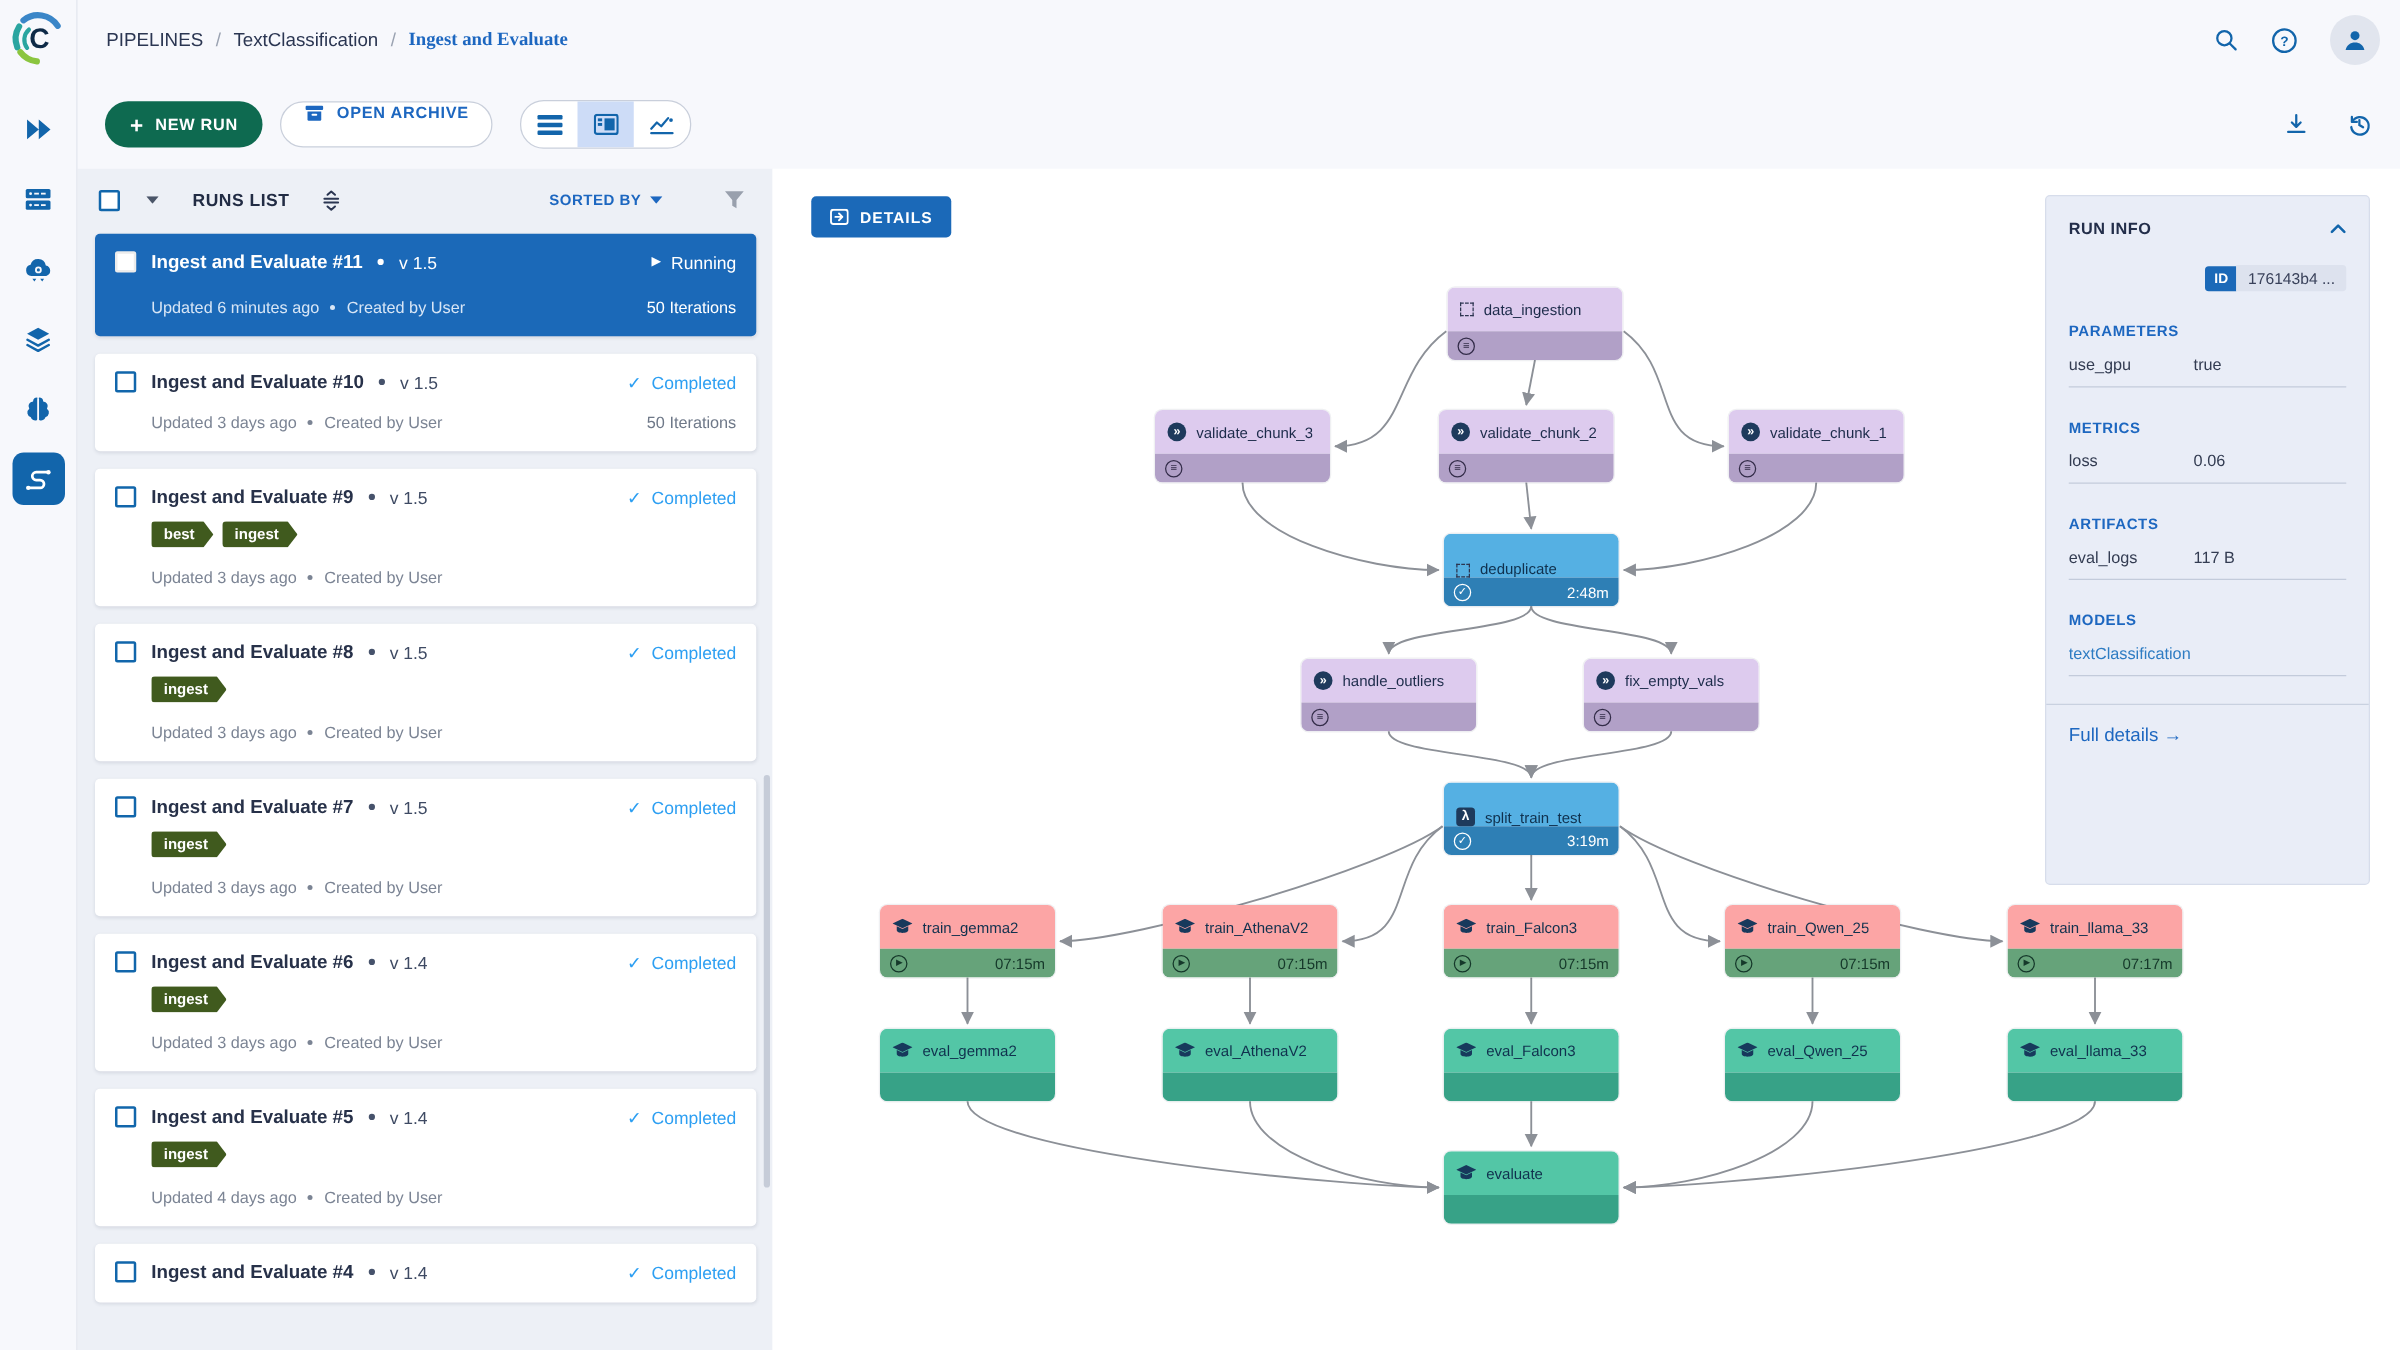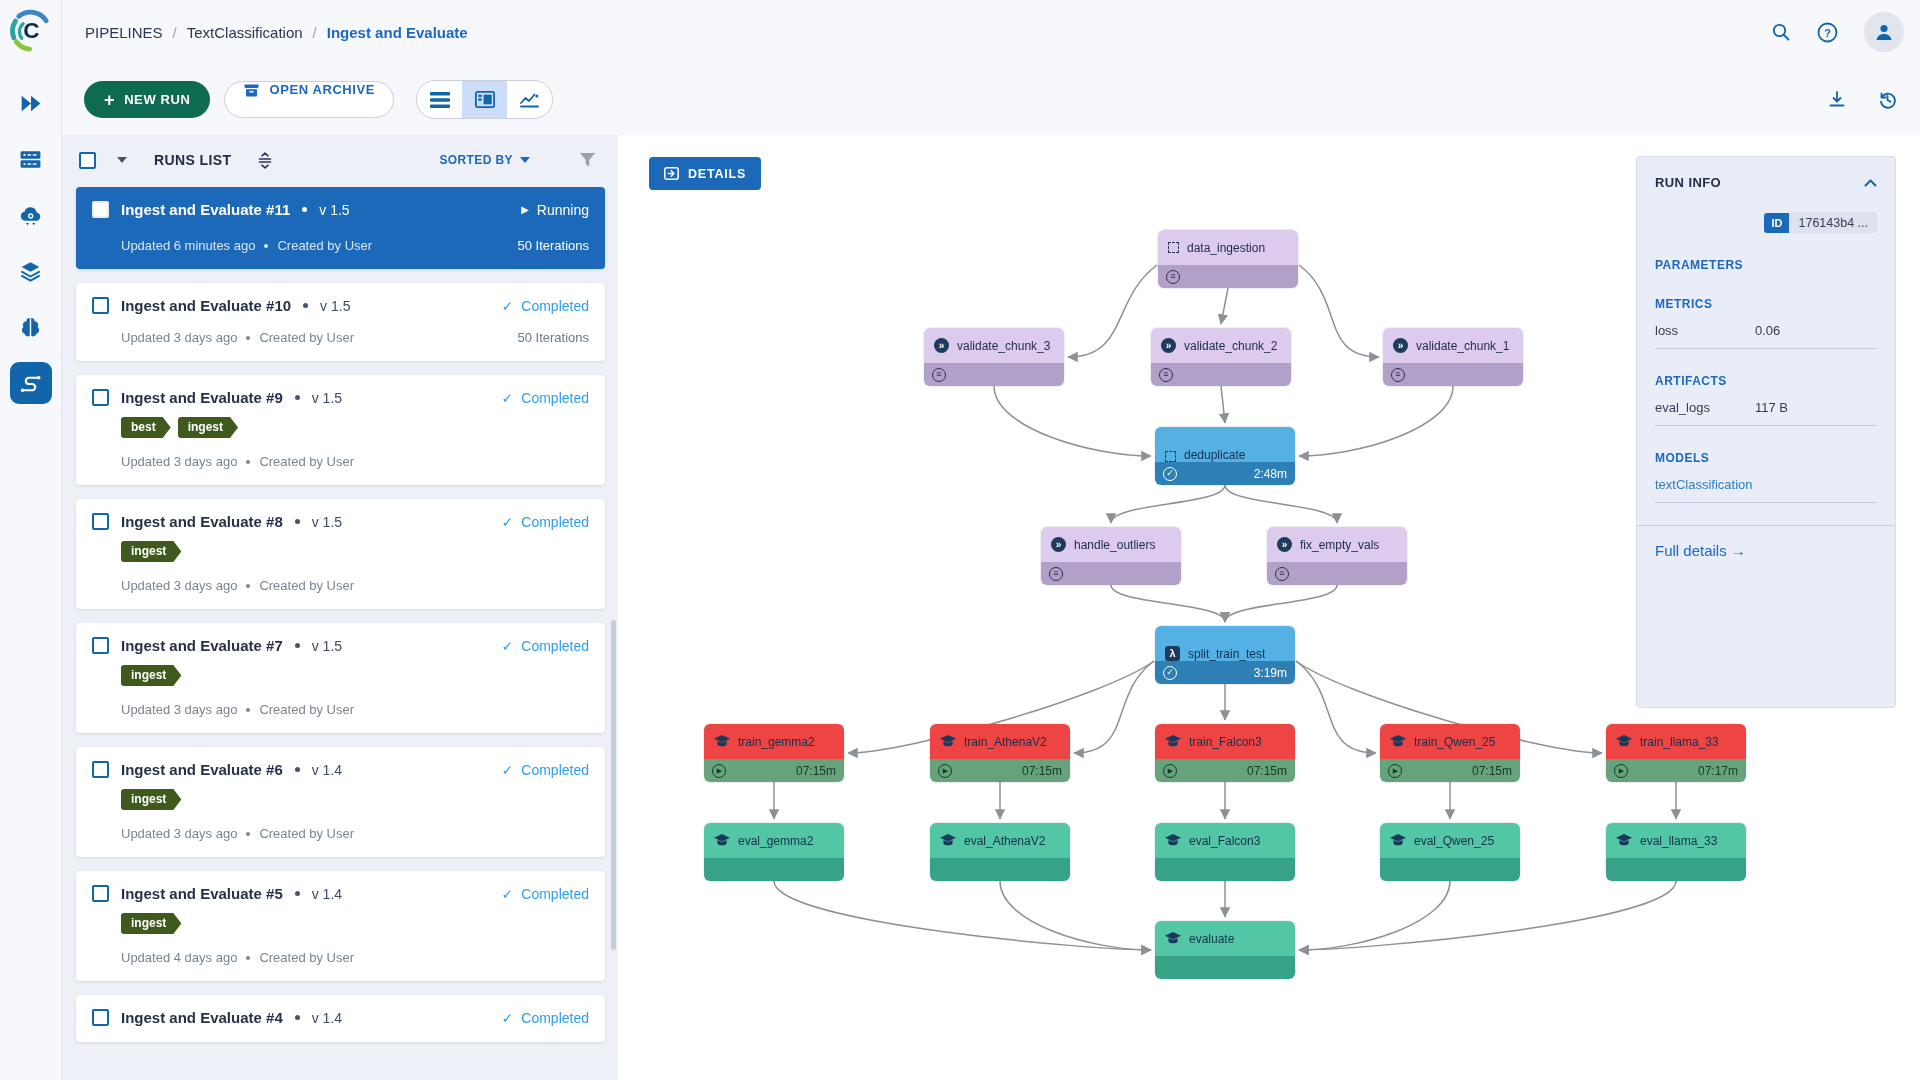--- a/index.html
+++ b/index.html
@@ -11,21 +11,21 @@
   .rail-items{position:absolute;top:82px;left:0;width:61px;display:flex;flex-direction:column;align-items:center;gap:14px;}
   .rail-item{width:42px;height:42px;display:flex;align-items:center;justify-content:center;color:#1265ab;border-radius:9px;cursor:pointer;}
   .rail-item svg{width:25px;height:25px;}
   .rail-item.active{background:#1265ab;color:#fff;}
 
   
   #topbar{position:absolute;left:61px;top:0;width:1859px;height:64px;display:flex;align-items:center;background:#f7f8fc;}
   .crumbs{margin-left:24px;font-size:15px;color:#2b3652;display:flex;gap:10px;align-items:center;}
   .crumb{cursor:pointer;}
   .crumb-sep{color:#9aa2b1;}
-  .crumb-active{color:#1d67c0;font-weight:bold;}
+  .crumb-active{color:#1d67c0;font-weight:bold;font-family:Liberation Serif, serif;}
   .tb-right{margin-left:auto;margin-right:16px;display:flex;align-items:center;gap:26px;}
   .tb-ic{color:#1265ab;display:flex;cursor:pointer;}
   .avatar{width:40px;height:40px;border-radius:50%;background:#e1e5ee;display:flex;align-items:center;justify-content:center;color:#1265ab;cursor:pointer;}
 
   
   #toolbar{position:absolute;left:61px;top:64px;width:1859px;height:71px;display:flex;align-items:center;background:#f7f8fc;}
   .btn-new{margin-left:23px;height:37px;border-radius:19px;background:#0e6a50;color:#fff;font-weight:bold;font-size:13px;letter-spacing:.6px;display:flex;align-items:center;gap:9px;padding:0 20px;border:none;cursor:pointer;font-family:inherit;}
   .plus{font-size:18px;font-weight:bold;line-height:1;}
   .btn-archive{margin-left:14px;height:37px;border-radius:19px;background:#fff;border:1px solid #c9cfdb;color:#1d67c0;font-weight:bold;font-size:13px;letter-spacing:.6px;display:flex;gap:9px;padding:0 18px;cursor:pointer;font-family:inherit;}
   .btn-archive .ai{display:flex;}
@@ -73,21 +73,21 @@
   
   #dag{position:absolute;left:618px;top:135px;width:1302px;height:945px;background:#fff;overflow:hidden;}
   #edges{position:absolute;left:0;top:0;pointer-events:none;}
   .node{position:absolute;width:140px;height:58px;border-radius:6px;overflow:hidden;font-size:12px;cursor:pointer;box-shadow:0 0 0 1px rgba(30,40,70,.07);}
   .n-top{height:35px;display:flex;align-items:center;gap:8px;padding:0 10px;color:#1c2b4a;}
   .n-foot{height:23px;display:flex;align-items:center;padding:0 8px;}
   .t-purple .n-top{background:#ddcbee;}
   .t-purple .n-foot{background:#b1a0c7;color:#332c49;}
   .t-blue .n-top{background:#55b0e3;color:#10314e;align-items:flex-end;}
   .t-blue .n-foot{background:#2e7fb5;color:#fff;}
-  .t-green .n-top{background:#ef4444;color:#10314e;}
+  .t-green .n-top{background:#fca5a5;color:#10314e;}
   .t-green .n-foot{background:#66a37a;color:#15382a;}
   .t-teal .n-top{background:#53c6a6;color:#10314e;}
   .t-teal .n-foot{background:#37a287;}
   .n-label{white-space:nowrap;overflow:hidden;text-overflow:ellipsis;}
   .n-dur{margin-left:auto;font-size:12px;}
   .fc{width:14px;height:14px;border:1.4px solid currentColor;border-radius:50%;display:flex;align-items:center;justify-content:center;font-size:9px;line-height:1;flex:none;box-sizing:border-box;}
   .fc.fplay{font-size:7px;padding-left:1px;}
   .ni-dashed{width:11px;height:11px;border:1.6px dashed #2c3550;flex:none;box-sizing:border-box;}
   .ni-circ{width:15px;height:15px;border-radius:50%;background:#1e3a5c;color:#fff;display:flex;align-items:center;justify-content:center;font-size:10px;font-weight:bold;flex:none;line-height:1;}
   .ni-sq{width:15px;height:15px;border-radius:3px;background:#1e3a5c;color:#fff;display:flex;align-items:center;justify-content:center;font-size:11px;font-weight:bold;flex:none;line-height:1;}
@@ -733,20 +733,24 @@
               <path d="M1.5 6.5L6.5 1.5l5 5" stroke-linecap="round" stroke-linejoin="round"></path>
             </svg>
           </span>
       </div>
       <div class="ri-idrow">
         <span class="id-badge">ID</span>
         <span class="id-val">176143b4 ...</span>
       </div>
       <div id="ri-secs">
           <div class="ri-sec-h">PARAMETERS</div>
+          <div class="ri-row">
+            <span class="ri-key">use_gpu</span>
+            <span class="ri-val">true</span>
+          </div>
           <div class="ri-sec-h">METRICS</div>
           <div class="ri-row">
             <span class="ri-key">loss</span>
             <span class="ri-val">0.06</span>
           </div>
           <div class="ri-sec-h">ARTIFACTS</div>
           <div class="ri-row">
             <span class="ri-key">eval_logs</span>
             <span class="ri-val">117 B</span>
           </div>

